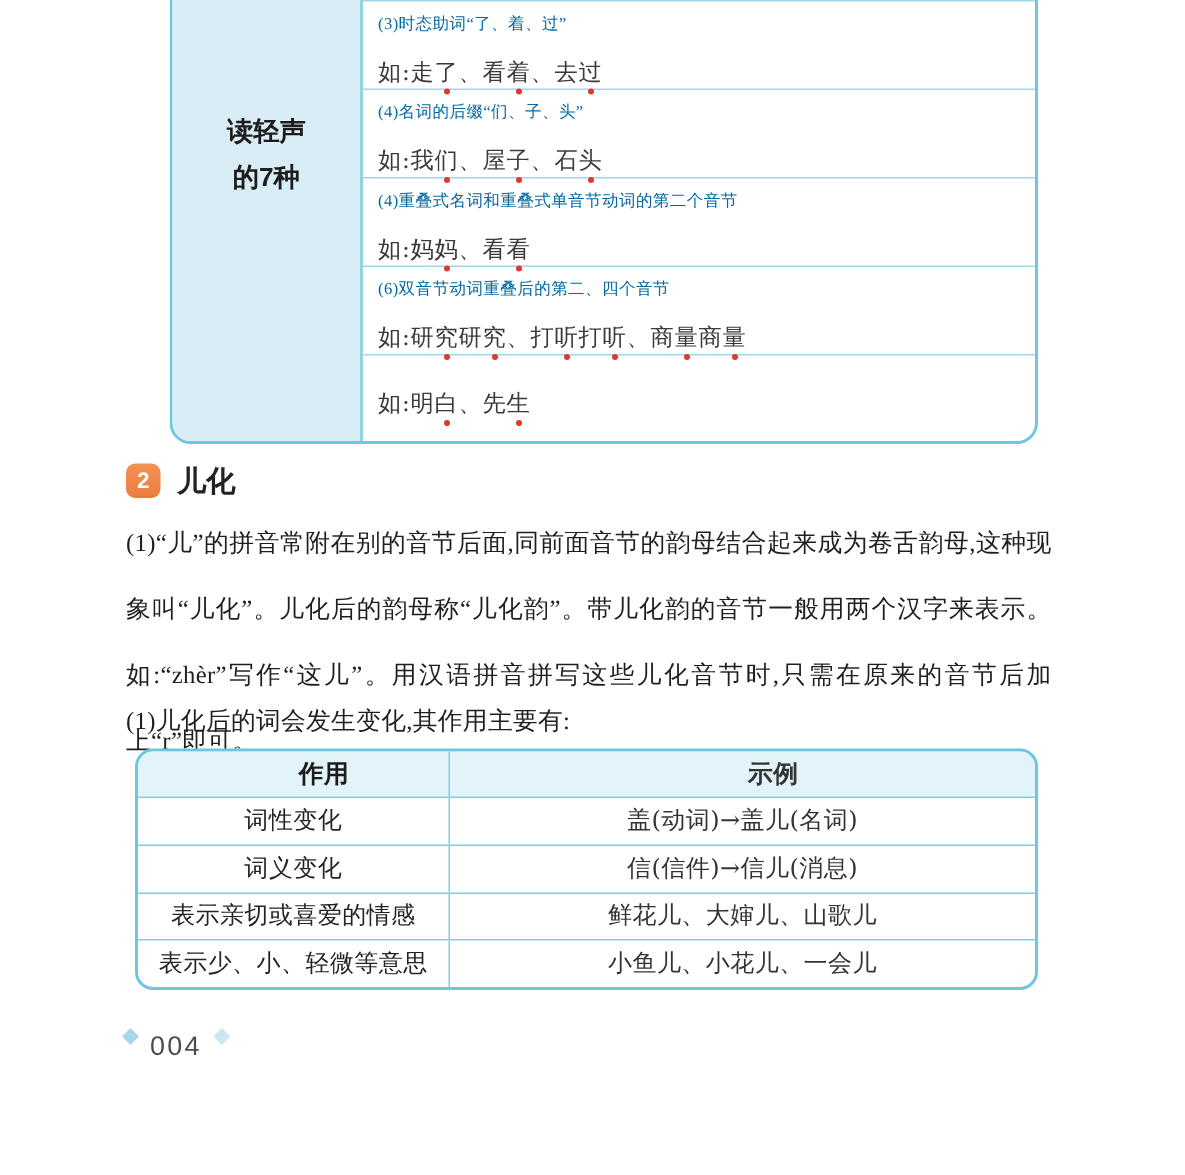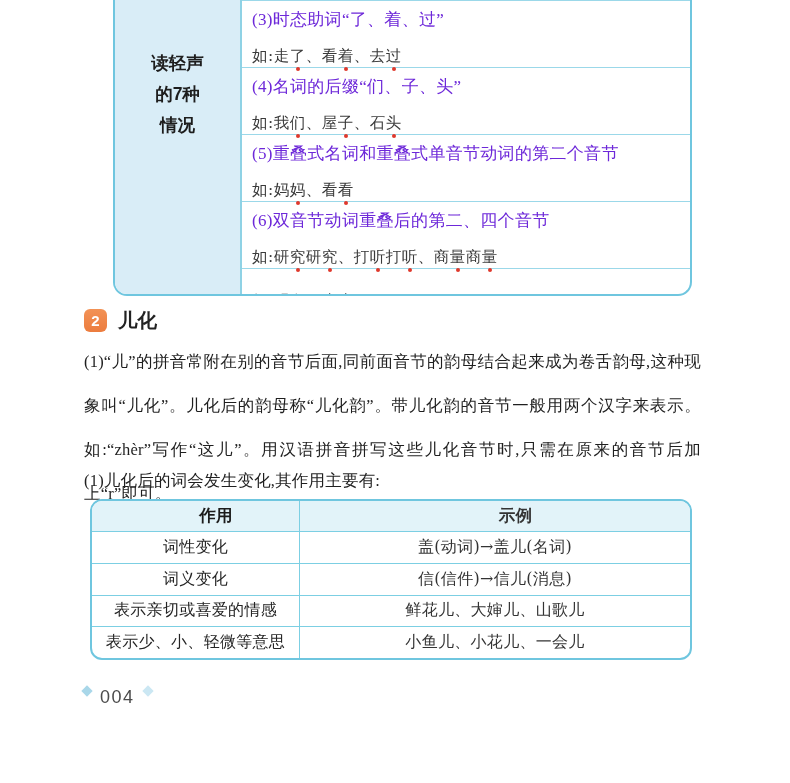--- a/index.html
+++ b/index.html
@@ -13,27 +13,27 @@
   
   .tone-table {
     position:absolute; left:113px; top:0; width:579px; height:296px;
     border:2px solid #6fc6df; border-top:none;
     border-radius:0 0 14px 14px;
     display:flex; overflow:hidden; background:#ffffff;
   }
   .tone-header-cell {
     width:127px; flex:0 0 127px; background:#d9edf7;
     border-right:2px solid #8fd2e5;
-    text-align:center; padding-top:48px;
+    text-align:center; padding-top:72px;
     font-weight:bold; font-size:17.5px; line-height:31px; color:#1d1d1d;
     font-family:"Liberation Sans","DejaVu Sans",sans-serif;
   }
   .tone-rows { flex:1; display:flex; flex-direction:column; }
   .tone-row { flex:1; border-top:1px solid #9bd8e9; padding:7px 8px 0 10px; }
-  .tone-row-title { font-size:17px; color:#6d28d9; letter-spacing:.3px; }
+  .tone-row-title { font-size:11px; color:#0369a1; letter-spacing:.3px; }
   .tone-row-example {
     font-size:15.5px; color:#3a3a3a; margin-top:15px; letter-spacing:.5px;
     font-family:"DejaVu Serif","Liberation Serif",serif;
   }
   .dotted { position:relative; }
   .dotted::after {
     content:""; position:absolute; left:50%; margin-left:-2px; bottom:-6px;
     width:4px; height:4px; border-radius:50%; background:#df382c;
   }
 
@@ -96,33 +96,32 @@
     font-family:"Liberation Sans","DejaVu Sans",sans-serif;
   }
 </style>
 </head>
 <body>
 
 <div class="tone-table">
   <div class="tone-header-cell">
     <div>读轻声</div>
     <div>的7种</div>
-    <div>情况</div>
   </div>
   <div class="tone-rows">
       <div class="tone-row">
         <div class="tone-row-title">(3)时态助词“了、着、过”</div>
         <div class="tone-row-example"><span>如:走</span><span class="dotted">了</span><span>、看</span><span class="dotted">着</span><span>、去</span><span class="dotted">过</span></div>
       </div>
       <div class="tone-row">
         <div class="tone-row-title">(4)名词的后缀“们、子、头”</div>
         <div class="tone-row-example"><span>如:我</span><span class="dotted">们</span><span>、屋</span><span class="dotted">子</span><span>、石</span><span class="dotted">头</span></div>
       </div>
       <div class="tone-row">
-        <div class="tone-row-title">(5)重叠式名词和重叠式单音节动词的第二个音节</div>
+        <div class="tone-row-title">(4)重叠式名词和重叠式单音节动词的第二个音节</div>
         <div class="tone-row-example"><span>如:妈</span><span class="dotted">妈</span><span>、看</span><span class="dotted">看</span></div>
       </div>
       <div class="tone-row">
         <div class="tone-row-title">(6)双音节动词重叠后的第二、四个音节</div>
         <div class="tone-row-example"><span>如:研</span><span class="dotted">究</span><span>研</span><span class="dotted">究</span><span>、打</span><span class="dotted">听</span><span>打</span><span class="dotted">听</span><span>、商</span><span class="dotted">量</span><span>商</span><span class="dotted">量</span></div>
       </div>
       <div class="tone-row">
         <div class="tone-row-example"><span>如:明</span><span class="dotted">白</span><span>、先</span><span class="dotted">生</span></div>
       </div>
     </div>

